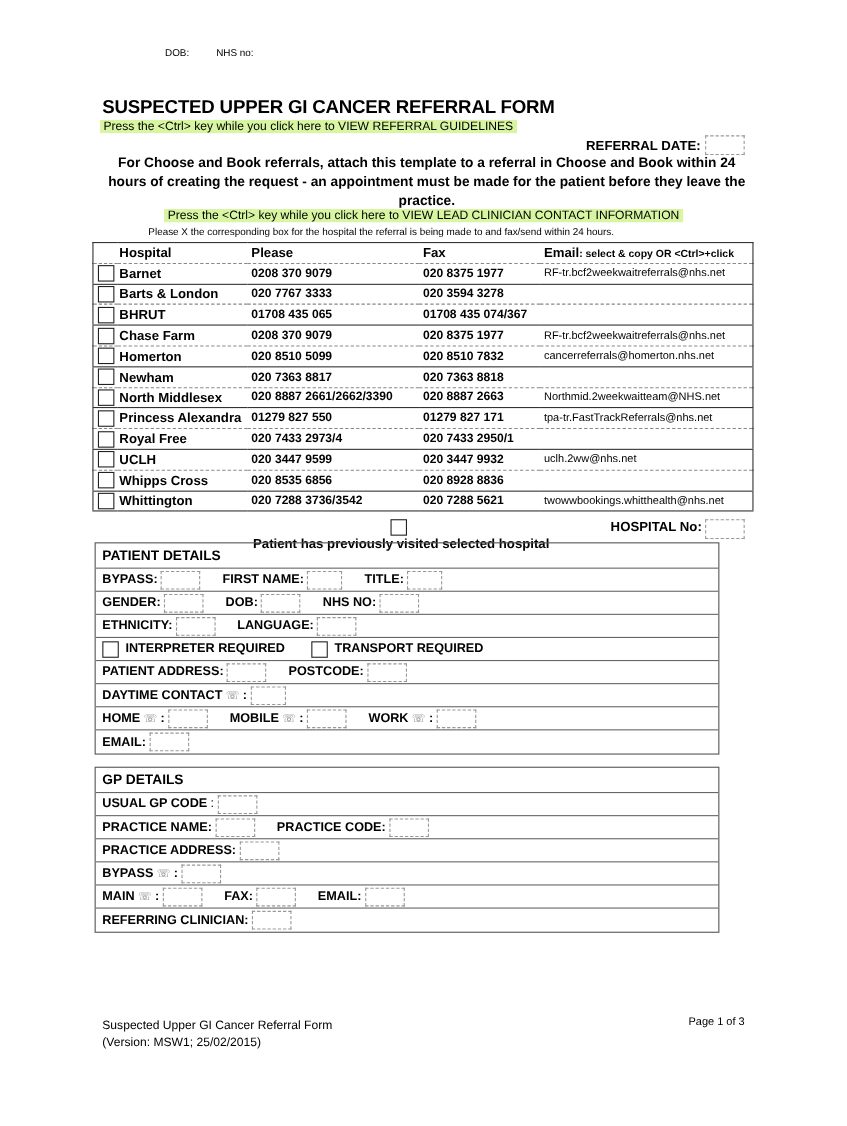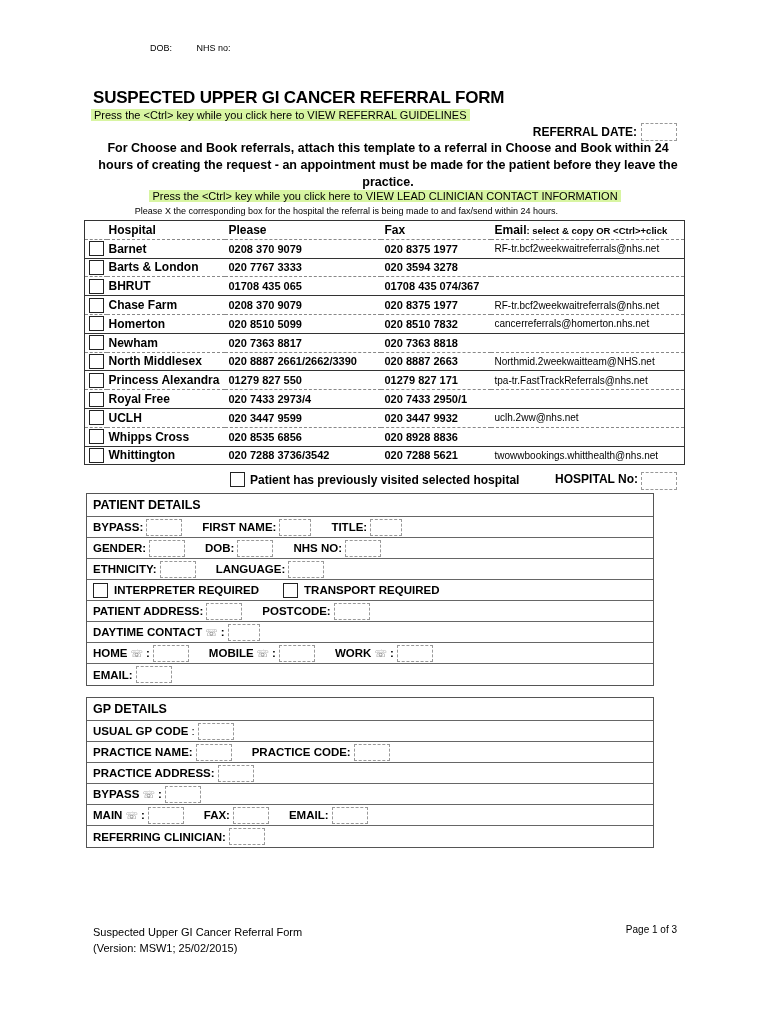--- a/index.html
+++ b/index.html
@@ -28,21 +28,21 @@
   table.hosp tr.solid { border-bottom: 1px solid #333; }
   table.hosp { border-left: 1px solid #333; border-right: 1px solid #333; border-top: 1px solid #333; border-bottom: 1px solid #333; }
   table.hosp td.c0 { width: 22px; padding: 0 2px 0 4px; }
   table.hosp td.name { font-weight: bold; font-size: 12px; width: 118px; padding-left: 2px; }
   table.hosp td.phone { font-weight: bold; width: 156px; }
   table.hosp td.fax { font-weight: bold; width: 110px; }
   table.hosp td.email { font-size: 10px; }
   table.hosp tr.head td { font-weight: bold; font-size: 12px; }
   table.hosp tr.head td.email span.sm { font-size: 9.5px; }
 
-  .prev-row { position: absolute; top: 472px; left: 230px; font-size: 12px; font-weight: bold; display: flex; align-items: center; }
+  .prev-row { position: absolute; top: 472px; left: 230px; font-size: 12px; font-weight: bold; display: flex; align-items: center; flex-direction: column; }
   .prev-row .chk { margin-right: 5px; }
   .hosp-no { position: absolute; top: 472px; right: 93px; font-size: 12px; font-weight: bold; display: flex; gap: 3px; }
 
   .section { position: absolute; left: 86px; width: 568px; border: 1px solid #555; }
   .section .row { border-bottom: 1px solid #666; height: 21px; display: flex; align-items: center; padding-left: 6px; font-size: 11.5px; font-weight: bold; gap: 3px; }
   .section .row:last-child { border-bottom: none; }
   .section .row.head { font-size: 12.5px; height: 23px; }
   .section .row .box { height: 17px; }
   .section .row .gap { width: 14px; }
   .section .row .lbl-normal { font-weight: normal; }

